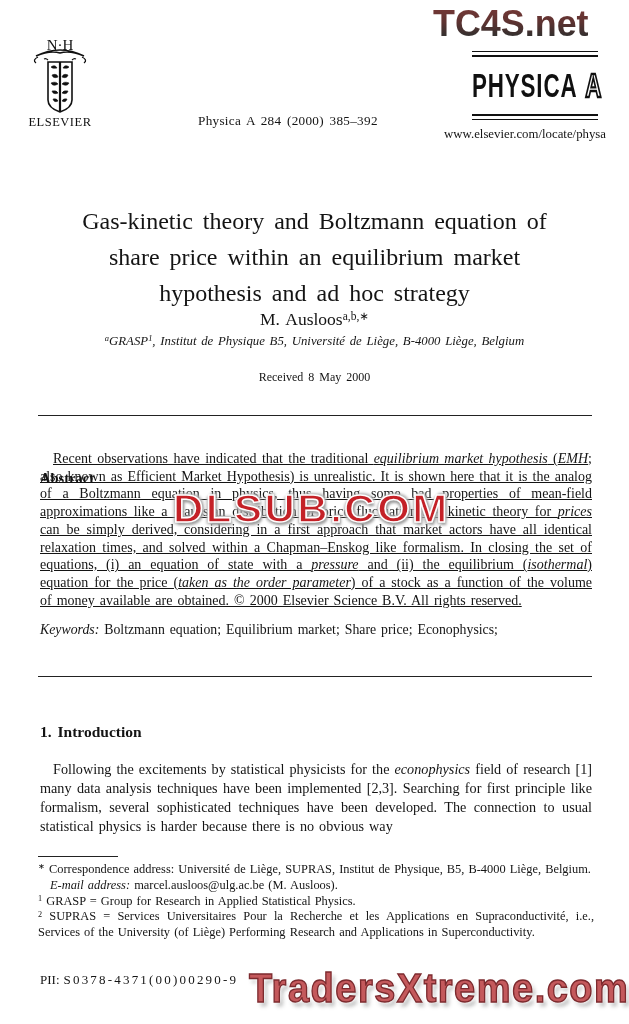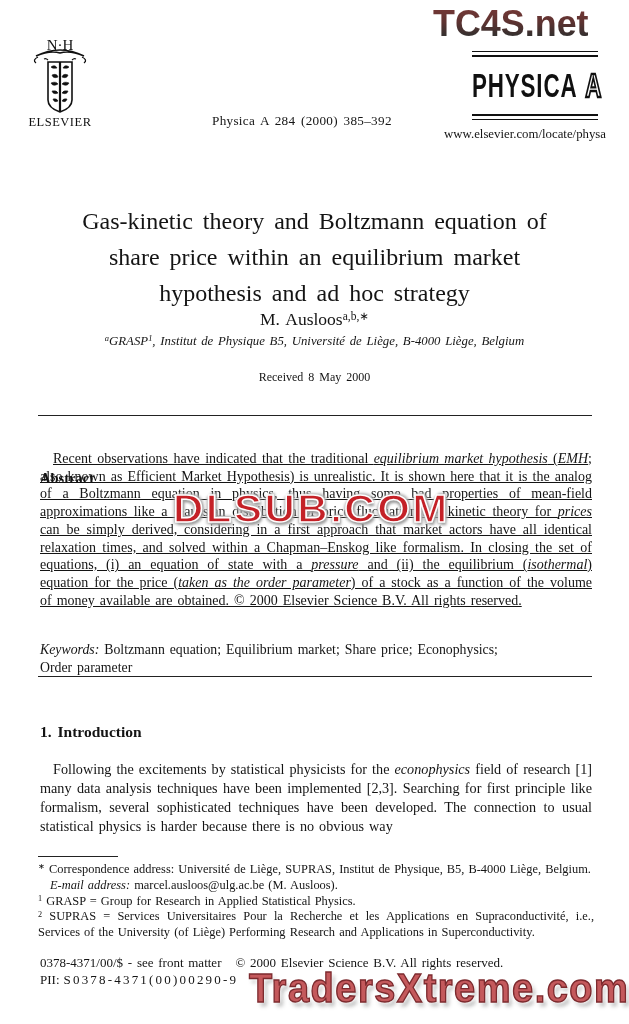--- a/index.html
+++ b/index.html
@@ -5,21 +5,21 @@
   html,body{margin:0;padding:0;background:#e8e8e8;}
   .page{
     position:relative;width:629px;height:1024px;margin:0 auto;
     background:#ffffff;overflow:hidden;
     font-family:"Liberation Serif", serif;color:#141414;
   }
   .abs{position:absolute;}
   .it{font-style:italic;}
   sup{font-size:0.66em;line-height:0;vertical-align:baseline;position:relative;top:-0.45em;}
   
-  .citation{left:198px;top:113px;font-size:13.2px;letter-spacing:.3px;word-spacing:2px;margin-left:14px;}
+  .citation{left:198px;top:113px;font-size:13.2px;letter-spacing:.3px;word-spacing:2px;}
   .rule-a{left:472px;top:51px;width:126px;height:3px;border-top:1.2px solid #111;border-bottom:2.6px solid #111;}
   .rule-b{left:472px;top:114px;width:126px;height:3px;border-top:2.6px solid #111;border-bottom:1.2px solid #111;}
   .physica{
     left:472px;top:66px;font-family:"Liberation Sans",sans-serif;font-weight:bold;
     font-size:26px;letter-spacing:1px;transform:scale(0.86,1.3);transform-origin:left top;
     white-space:nowrap;color:#101010;
   }
   .physica .outline-letter{
     color:#ffffff;-webkit-text-stroke:1.8px #101010;margin-left:9px;
     text-shadow:0 0 1px #101010;
@@ -52,21 +52,21 @@
   .author{left:0;top:309px;width:629px;text-align:center;font-size:17.5px;word-spacing:2px;}
   .affils{left:0;top:334px;width:629px;text-align:center;font-size:12.8px;line-height:15.8px;word-spacing:1.5px;}
   .received{left:0;top:370px;width:629px;text-align:center;font-size:12px;word-spacing:2px;}
   
   .rule1{left:38px;top:415px;width:554px;border-top:1.4px solid #222;}
   .rule2{left:38px;top:676px;width:554px;border-top:1.4px solid #222;}
   .fn-rule{left:38px;top:856px;width:80px;border-top:1.2px solid #222;}
   
   .abstract-h{left:40px;top:426px;font-size:14.5px;font-weight:bold;margin-top:44px;}
   .abstract-t{left:40px;top:450px;width:552px;font-size:14px;line-height:17.7px;text-align:justify;text-indent:13px;word-spacing:1.5px;text-decoration:underline;}
-  .keywords{left:40px;top:621px;width:552px;font-size:13.8px;line-height:17.5px;word-spacing:1.5px;margin-top:20px;}
+  .keywords{left:40px;top:621px;width:552px;font-size:13.8px;line-height:17.5px;word-spacing:1.5px;}
   .intro-h{left:40px;top:723px;font-size:15.5px;font-weight:bold;word-spacing:2px;}
   .intro-t{left:40px;top:760px;width:552px;font-size:14.2px;line-height:19px;text-align:justify;text-indent:13px;word-spacing:1.5px;}
   .footnotes{left:38px;top:862px;width:556px;font-size:12.4px;line-height:15.8px;text-align:justify;word-spacing:1px;}
   .footnotes p{margin:0;}
   .fn-email{padding-left:12px;}
   .footer1{left:40px;top:955px;font-size:13px;word-spacing:1.5px;}
   .footer1 .rights{margin-left:14px;}
   .footer2{left:40px;top:972px;font-size:13px;}
   .footer2 .pii-num{letter-spacing:2.2px;margin-left:4px;}
   
@@ -118,38 +118,34 @@
   <div class="abs received">Received 8 May 2000</div>
 
   <div class="abs rule1"></div>
   <div class="abs abstract-h">Abstract</div>
   <div class="abs abstract-t"><span>Recent observations have indicated that the traditional </span><span class="it">equilibrium market hypothesis</span><span> (</span><span class="it">EMH</span><span>; also known as Efficient Market Hypothesis) is unrealistic. It is shown here that it is the analog of a Boltzmann equation in physics, thus having some bad properties of mean-field approximations like a Gaussian distribution of price fluctuations. A kinetic theory for </span><span class="it">prices</span><span> can be simply derived, considering in a first approach that market actors have all identical relaxation times, and solved within a Chapman–Enskog like formalism. In closing the set of equations, (i) an equation of state with a </span><span class="it">pressure</span><span> and (ii) the equilibrium (</span><span class="it">isothermal</span><span>) equation for the price (</span><span class="it">taken as the order parameter</span><span>) of a stock as a function of the volume of money available are obtained. © 2000 Elsevier Science B.V. All rights reserved.</span></div>
 
   <div class="abs wm-mid">DLSUB.COM</div>
 
   <div class="abs keywords">
     <span class="it">Keywords:</span><span> Boltzmann equation; Equilibrium market; Share price; Econophysics;</span>
-    <div>Order parameter</div>
   </div>
 
   <div class="abs rule2"></div>
 
   <div class="abs intro-h">1. Introduction</div>
   <div class="abs intro-t"><span>Following the excitements by statistical physicists for the </span><span class="it">econophysics</span><span> field of research [1] many data analysis techniques have been implemented [2,3]. Searching for first principle like formalism, several sophisticated techniques have been developed. The connection to usual statistical physics is harder because there is no obvious way</span></div>
 
   <div class="abs fn-rule"></div>
   <div class="abs footnotes">
     <p><sup>∗</sup><span> Correspondence address: Université de Liège, SUPRAS, Institut de Physique, B5, B-4000 Liège, Belgium.</span></p>
     <p class="fn-email"><span class="it">E-mail address:</span><span> marcel.ausloos@ulg.ac.be (M. Ausloos).</span></p>
     <p><sup>1</sup><span> GRASP = Group for Research in Applied Statistical Physics.</span></p>
     <p><sup>2</sup><span> SUPRAS = Services Universitaires Pour la Recherche et les Applications en Supraconductivité, i.e., Services of the University (of Liège) Performing Research and Applications in Superconductivity.</span></p>
   </div>
 
-  <div class="abs footer1">
-    <span>0378-4371/00/$ - see front matter</span><span class="rights">© 2000 Elsevier Science B.V. All rights reserved.</span>
-  </div>
   <div class="abs footer2">
     <span>PII:</span><span class="pii-num">S0378-4371(00)00290-9</span>
   </div>
 
   <div class="abs wm-bot">TradersXtreme.com</div>
 
 </div>
 
 </body></html>

